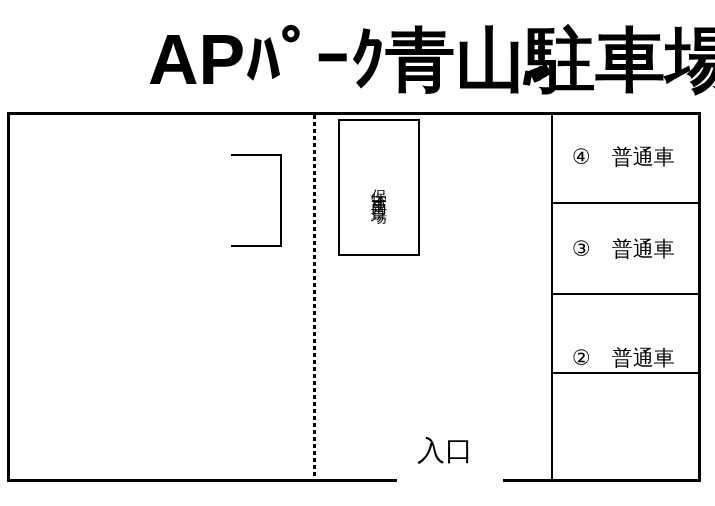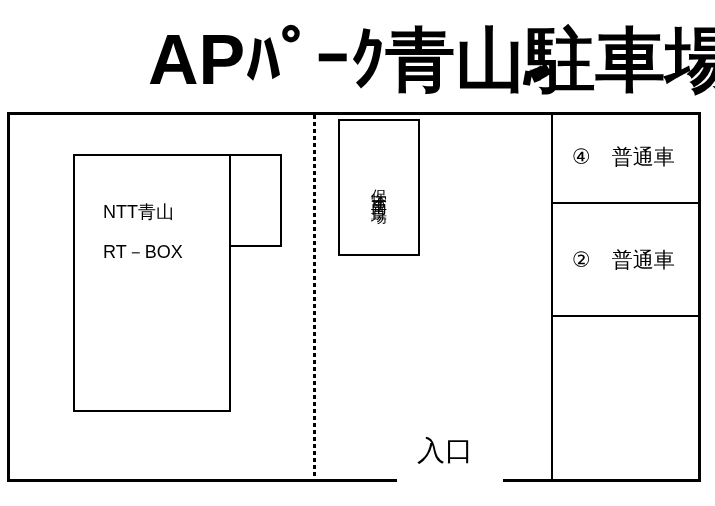--- a/index.html
+++ b/index.html
@@ -47,55 +47,54 @@
     position:absolute;left:541px;top:-3px;right:-3px;height:370px;
     border-left:2px solid #000;box-sizing:border-box;
     display:flex;flex-direction:column;
   }
   .space{
     box-sizing:border-box;display:flex;align-items:center;
     padding-left:19px;font-size:21px;white-space:nowrap;
   }
   .space.s4{height:92px;border-bottom:2px solid #000;}
   .space.s3{height:91px;border-bottom:2px solid #000;}
-  .space.s2{height:113px;border-bottom:2px solid #000;}
+  .space.s2{height:79px;border-bottom:2px solid #000;align-items:flex-end;}
   .space.s1{height:92px;}
   
   .gap-cover{
     position:absolute;left:387px;bottom:-3px;width:106px;height:3px;background:#ffffff;
   }
   .entrance{
     position:absolute;left:407px;top:322px;font-size:28px;line-height:1;white-space:nowrap;
   }
 </style>
 </head>
 <body>
 
 <div class="canvas">
 
   <div class="title">APﾊﾟｰｸ青山駐車場</div>
 
   <div class="lot">
 
-    <div class="building">
-      <div class="bline1">NTT青山</div>
-      <div class="bline2">RT－BOX</div>
-    </div>
 
     <div class="annex"></div>
 
     <div class="dotted"></div>
 
     <div class="maint">
       <span class="vtext">保守車両置場</span>
     </div>
 
     <div class="parking">
       <div class="space s4">
         <span>④　普通車</span>
+      </div>
+      <div class="space s3">
+        <span>③　普通車</span>
       </div>
       <div class="space s2">
         <span>②　普通車</span>
       </div>
     </div>
 
     <div class="gap-cover"></div>
 
     <div class="entrance">入口</div>
 

